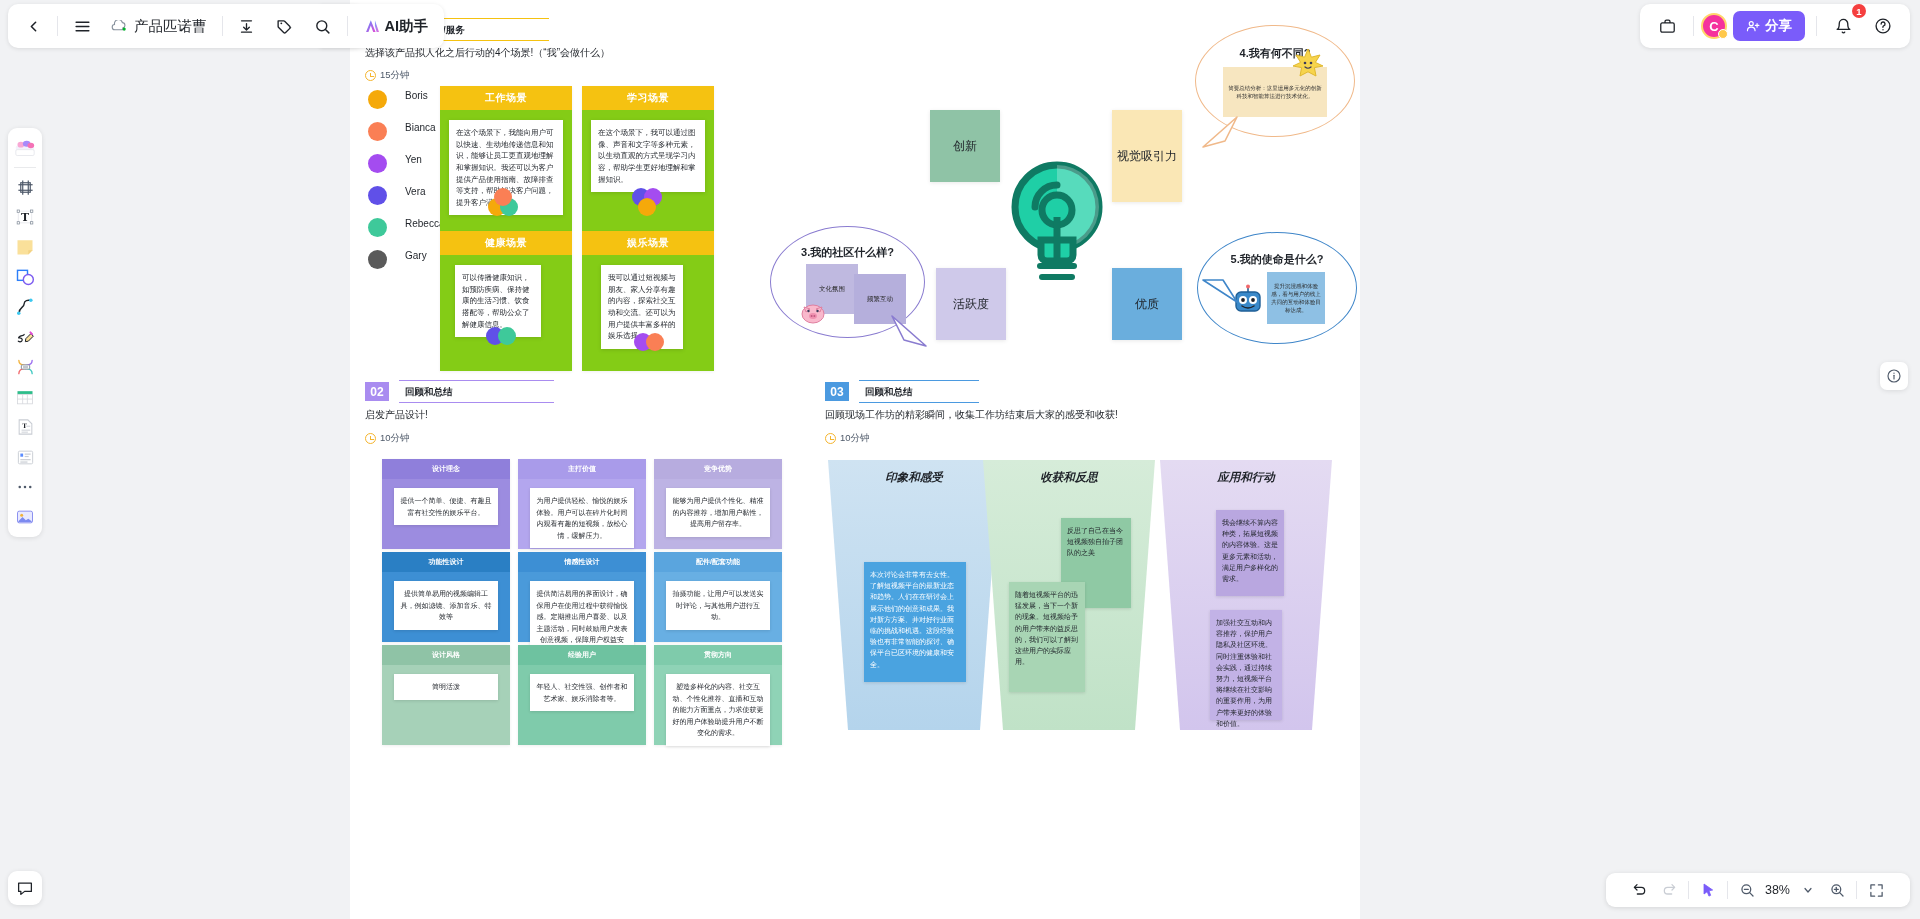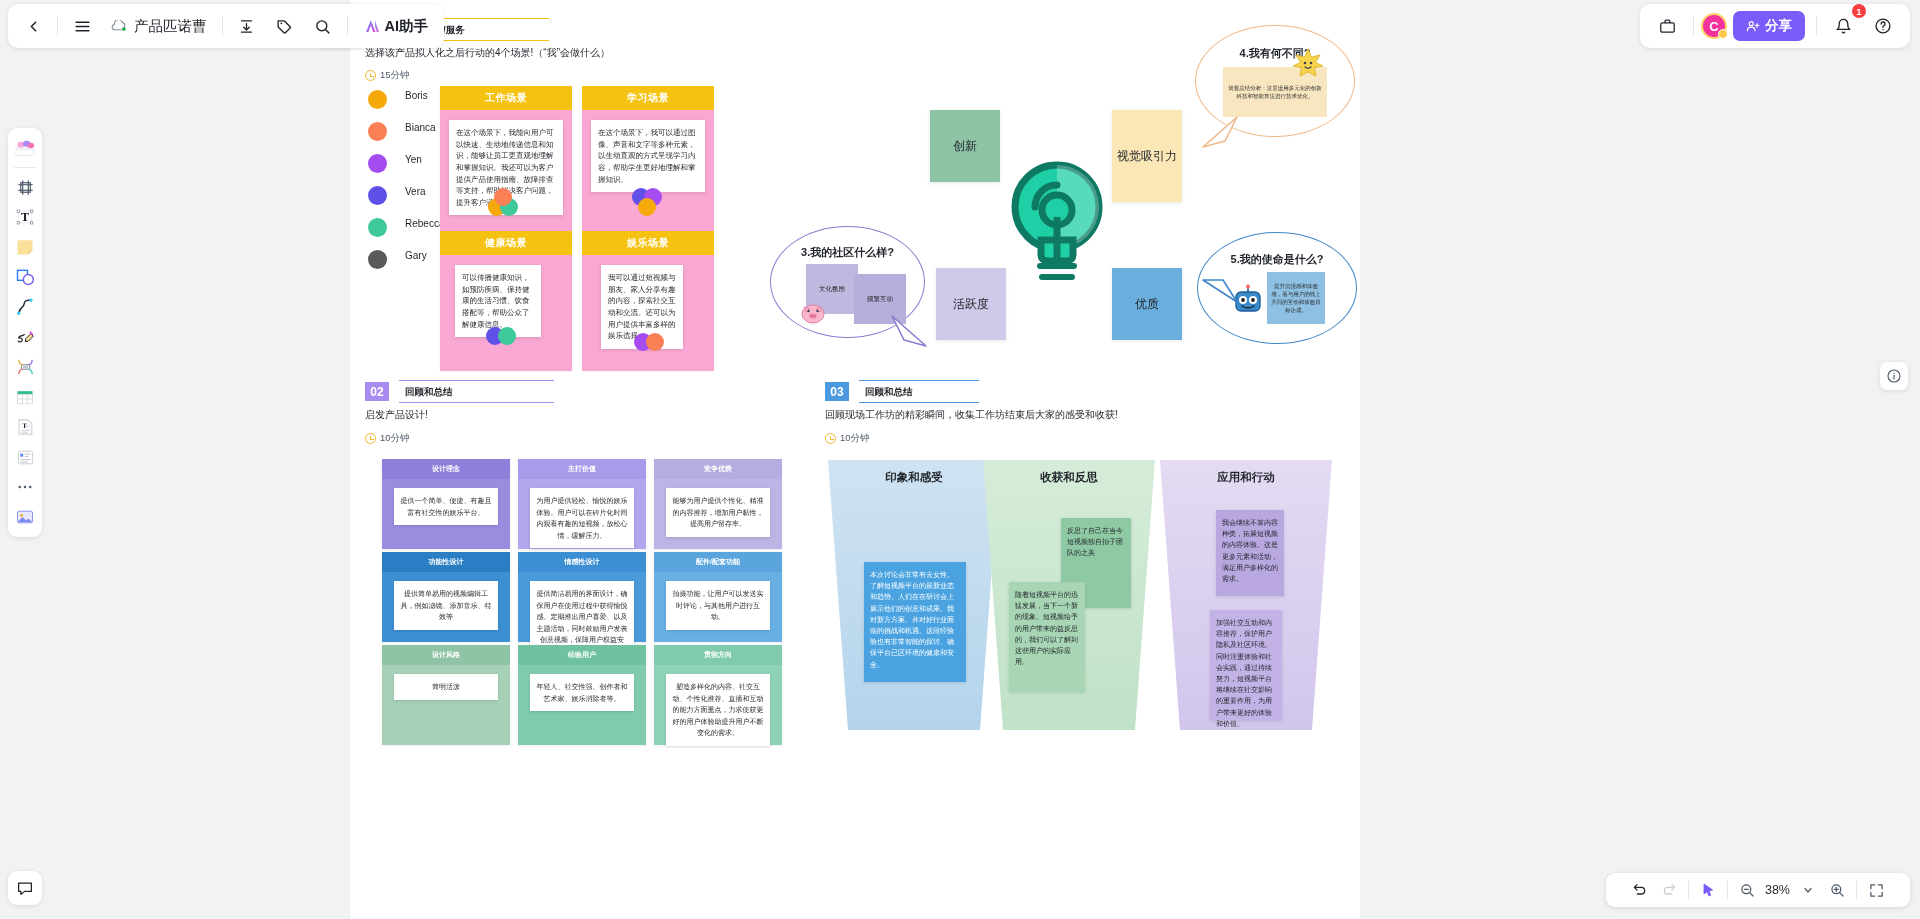--- a/index.html
+++ b/index.html
@@ -144,21 +144,21 @@
   .clock::before{content:"";position:absolute;left:4px;top:1.5px;width:1.3px;height:4px;background:#f5b52e;}
   .clock::after{content:"";position:absolute;left:4.3px;top:4.5px;width:3.5px;height:1.3px;background:#f5b52e;}
 
   
   .legend{position:absolute;display:flex;flex-direction:column;gap:13px;}
   .legend-row{display:flex;align-items:flex-start;gap:18px;}
   .dot{width:19px;height:19px;border-radius:50%;flex:none;}
   .legend-name{font-size:10px;color:#1f2329;font-weight:400;}
 
   
-  .scen{position:absolute;background:#f9a8d4;display:flex;flex-direction:column;
+  .scen{position:absolute;background:#84cc16;display:flex;flex-direction:column;
         box-shadow:0 1px 3px rgba(0,0,0,.06);}
   .scen-h{background:#f5c211;color:#fff;font-size:10px;font-weight:700;
           text-align:center;padding:5px 0;letter-spacing:.5px;}
   .scen-body{position:relative;flex:1;padding:10px 9px;}
   .sticky{
     background:#fff;box-shadow:0 1px 4px rgba(0,0,0,.13);
     font-size:7.5px;line-height:1.55;color:#1f2329;padding:7px 7px;
   }
   .scen-dots{position:absolute;display:flex;}
   .scen-dots .dot{width:18px;height:18px;margin-left:-6px;}
@@ -191,21 +191,21 @@
   .gcard{position:absolute;display:flex;flex-direction:column;
          box-shadow:0 1px 3px rgba(0,0,0,.07);}
   .gcard-h{font-size:7px;font-weight:700;color:#fff;text-align:center;padding:5px 0;}
   .gcard-b{flex:1;display:flex;align-items:flex-start;justify-content:center;padding:9px 12px;}
   .gnote{background:#fff;box-shadow:0 1px 3px rgba(0,0,0,.12);
          font-size:7px;line-height:1.65;color:#1f2329;padding:7px 6px;text-align:center;width:100%;}
 
   
   .funnel{position:absolute;}
   .funnel-title{position:absolute;left:0;right:0;text-align:center;font-size:11.5px;
-                font-weight:700;color:#1f2329;}
+                font-weight:700;color:#1f2329;font-style:italic;}
   .fnote{position:absolute;font-size:7px;line-height:1.6;color:#1f2329;padding:7px 6px;
          box-shadow:0 1px 3px rgba(0,0,0,.12);}
 
   
   .deco{position:absolute;}
 </style>
 </head>
 <body>
 
 <div class="topbar-left">

